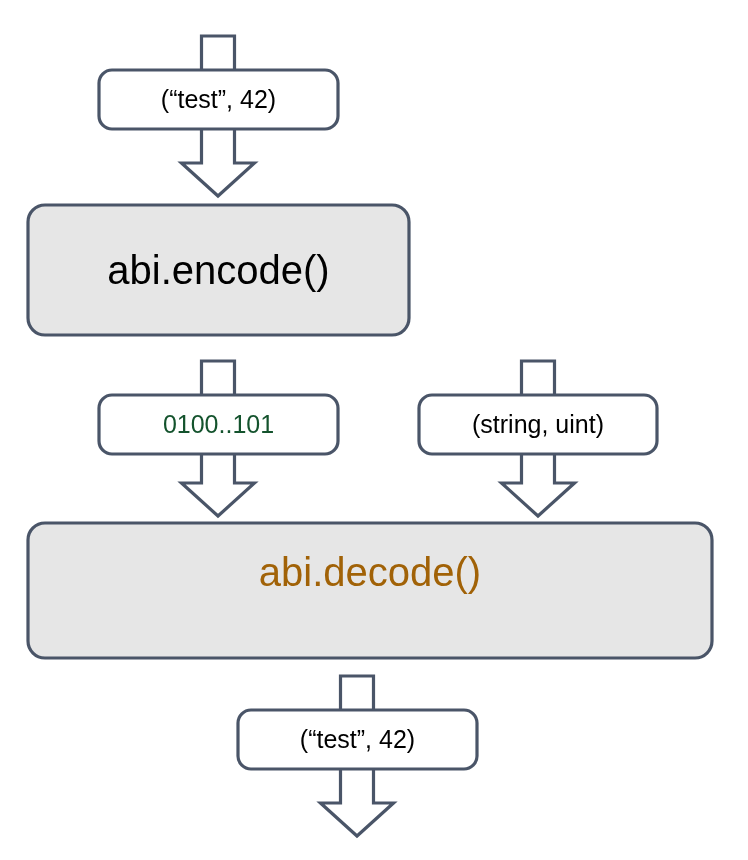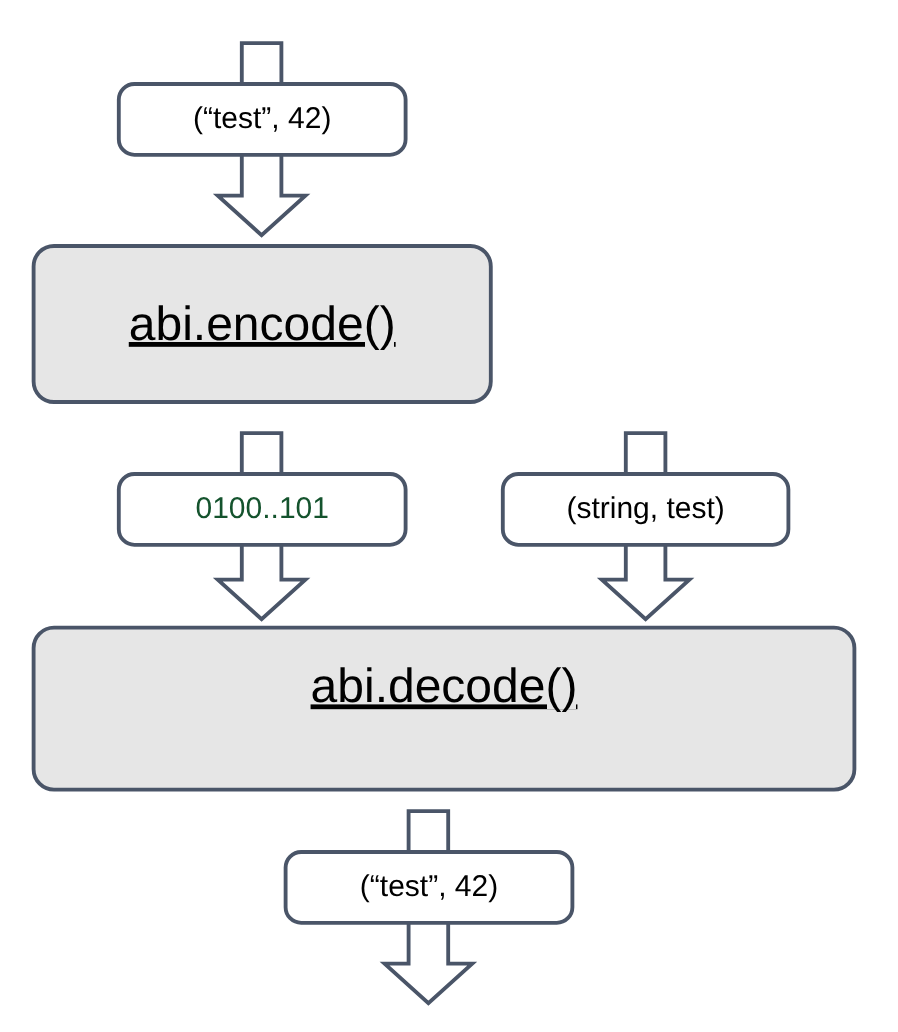--- a/index.html
+++ b/index.html
@@ -35,21 +35,20 @@
     color: #000000;
     white-space: nowrap;
     pointer-events: none;
     line-height: 1.1;
   }
   .label-small {
     font-size: 25px;
   }
   .label-large {
     font-size: 40px;
-    text-decoration: underline;
   }
 </style>
 </head>
 <body>
 
 <div id="diagram-canvas" style="background: rgb(255, 255, 255);">
 
   <svg id="flow-svg" viewBox="0 0 748 860" aria-hidden="true">
 
     <g>
@@ -86,19 +85,19 @@
       <rect x="238" y="710" width="239" height="59" rx="13" ry="13" fill="#ffffff" stroke="#4a5568" stroke-width="3.2"></rect>
     </g>
   </svg>
 
   <div class="node-label label-small" style="left: 99px; top: 70px; width: 239px; height: 59px; color: rgb(0, 0, 0);">(“test”, 42)</div>
 
   <div class="node-label label-large" style="left: 28px; top: 205px; width: 381px; height: 130px; color: rgb(0, 0, 0);">abi.encode()</div>
 
   <div class="node-label label-small" style="left: 99px; top: 395px; width: 239px; height: 59px; color: #14532d;">0100..101</div>
 
-  <div class="node-label label-small" style="left: 419px; top: 395px; width: 238px; height: 59px; color: rgb(0, 0, 0);">(string, test)</div>
+  <div class="node-label label-small" style="left: 419px; top: 395px; width: 238px; height: 59px; color: rgb(0, 0, 0);">(string, uint)</div>
 
-  <div class="node-label label-large" style="left: 28px; top: 523px; width: 684px; height: 97px; color: #000000;">abi.decode()</div>
+  <div class="node-label label-large" style="left: 28px; top: 523px; width: 684px; height: 97px; color: #a16207;">abi.decode()</div>
 
   <div class="node-label label-small" style="left: 238px; top: 710px; width: 239px; height: 59px; color: rgb(0, 0, 0);">(“test”, 42)</div>
 
 </div>
 
 </body></html>

